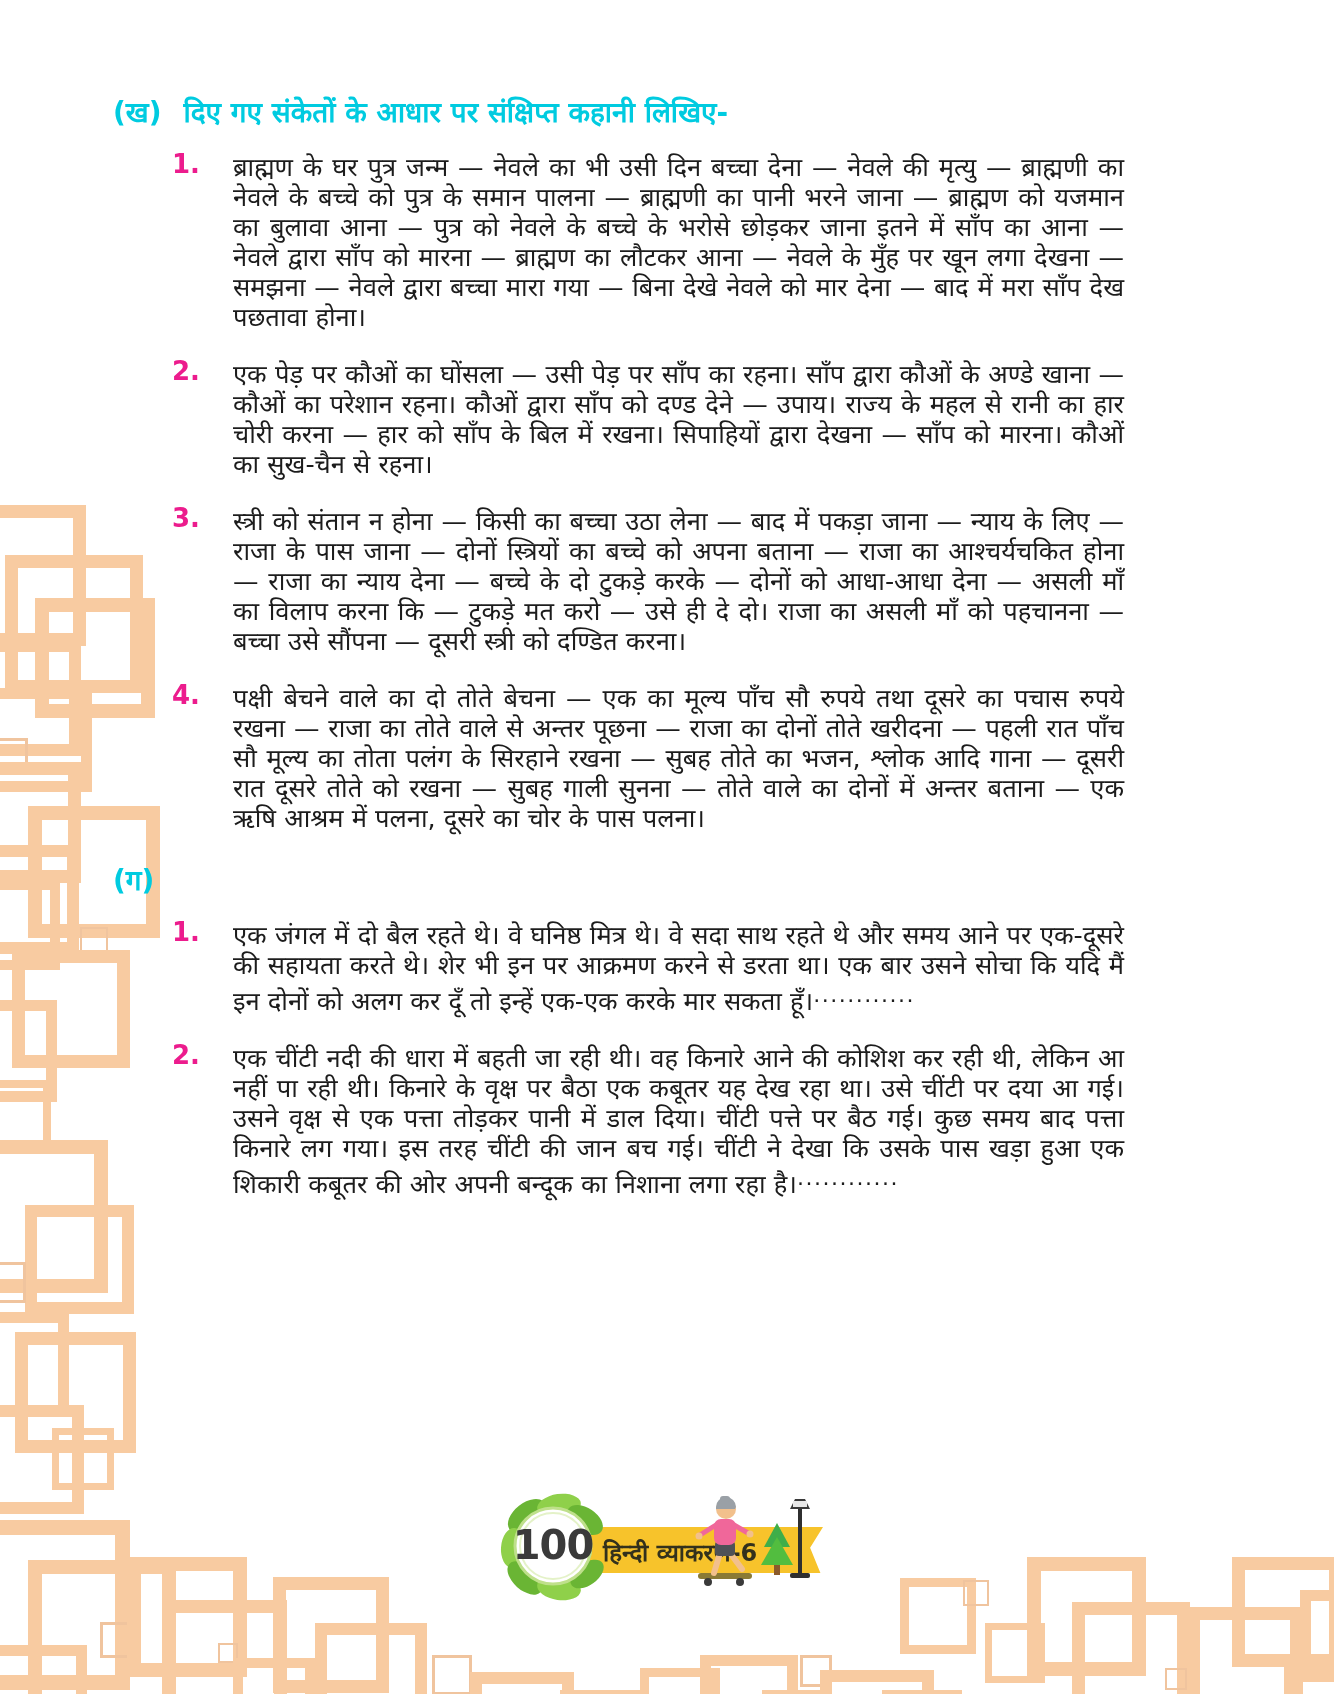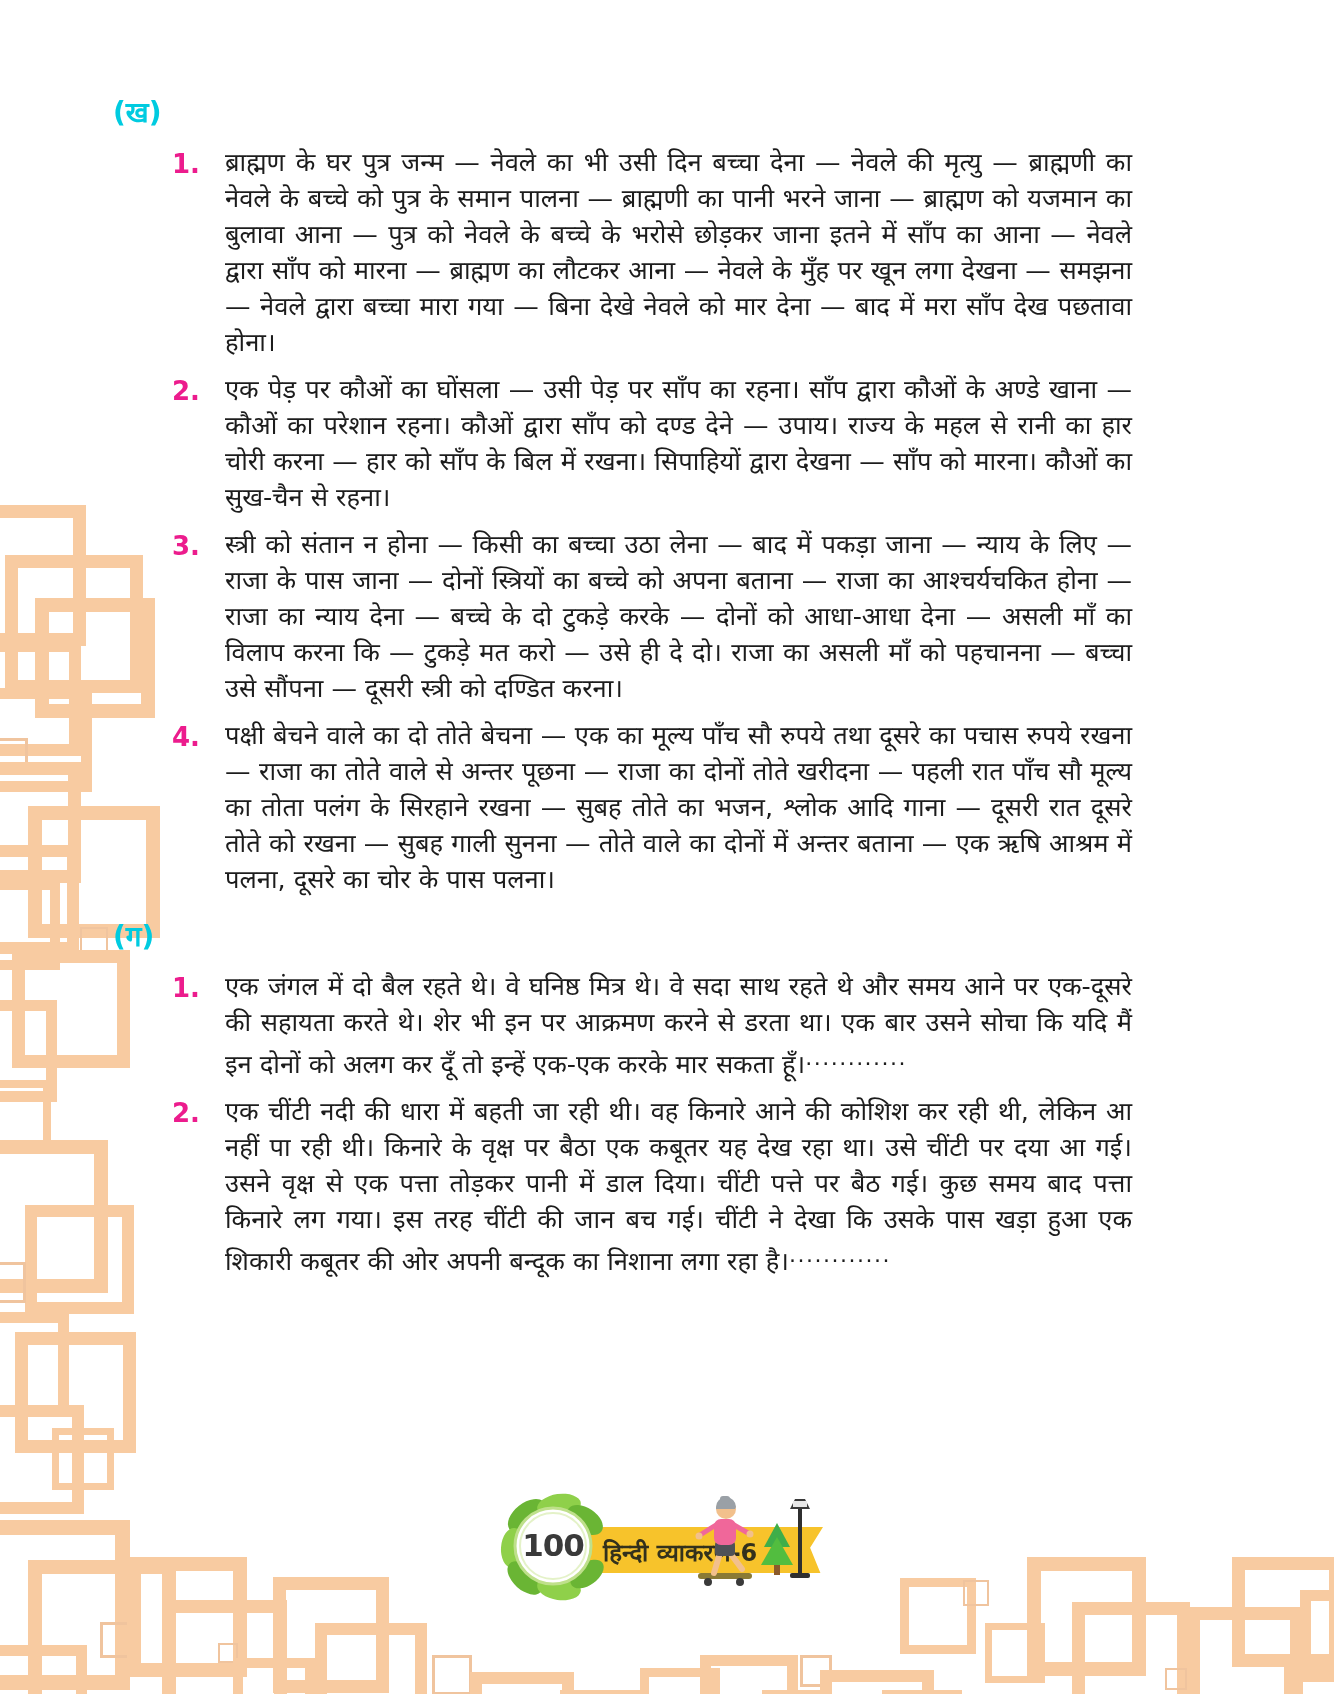--- a/index.html
+++ b/index.html
@@ -21,38 +21,38 @@
     padding:95px 202px 0 113px;
     z-index:1;
     color:#1c1c1c;
   }
   .heading{display:flex;gap:22px;align-items:baseline;
     color:#00cbe0;font-weight:bold;font-size:28px;line-height:1.25;
     margin:0 0 14px 0;}
   .heading .h-label{flex:0 0 auto;}
   .item{display:flex;padding-left:59px;margin-bottom:11px;}
   .num{flex:0 0 53px;color:#ec1c8d;font-weight:bold;font-size:26px;line-height:41px;}
-  .txt{flex:1;margin:0;font-size:25.5px;line-height:36px;text-align:justify;}
+  .txt{flex:1;margin:8px;font-size:25.5px;line-height:30px;text-align:justify;}
   .dots{letter-spacing:1.5px;vertical-align:8px;font-size:22px;}
   .section-ga{margin-top:22px;}
   
   .footer{position:absolute;left:0;top:1490px;width:1334px;height:120px;z-index:2;}
   .banner{
     position:absolute;left:565px;top:37px;width:258px;height:46px;
     background:#f7c32b;
     clip-path:polygon(0 0,100% 0,95% 45%,99% 100%,0 100%);
   }
   .banner-title{
     position:absolute;left:38px;top:8px;
     font-size:24px;font-weight:bold;color:#33311c;white-space:nowrap;
   }
   .badge{position:absolute;left:497px;top:0px;width:112px;height:112px;}
   .badge-num{
     position:absolute;left:50%;top:50%;transform:translate(-50%,-52%);
-    font-size:31px;font-weight:bold;color:#3a3a3a;letter-spacing:-1px;
+    font-size:40px;font-weight:bold;color:#3a3a3a;letter-spacing:-1px;
   }
   .illu{position:absolute;left:690px;top:5px;}
 </style>
 </head>
 <body>
 
 <div class="page">
 
   <div id="decor">
       <div class="sq" style="left: -55px; top: 505px; width: 115px; height: 115px; border-width: 13px;"></div>
@@ -105,20 +105,21 @@
       <div class="sq" style="left: 1232px; top: 1557px; width: 84px; height: 84px; border-width: 13px;"></div>
       <div class="sq" style="left: 1300px; top: 1590px; width: 70px; height: 70px; border-width: 11px;"></div>
       <div class="sq" style="left: 1284px; top: 1662px; width: 62px; height: 62px; border-width: 9px;"></div>
     </div>
 
   <main class="content">
 
     <section>
       <div class="heading">
         <span class="h-label">(ख)</span>
+        <span class="h-title">दिए गए संकेतों के आधार पर संक्षिप्त कहानी लिखिए-</span>
       </div>
 
       <div class="item">
         <span class="num">1.</span>
         <p class="txt">ब्राह्मण के घर पुत्र जन्म — नेवले का भी उसी दिन बच्चा देना — नेवले की मृत्यु — ब्राह्मणी का नेवले के बच्चे को पुत्र के समान पालना — ब्राह्मणी का पानी भरने जाना — ब्राह्मण को यजमान का बुलावा आना — पुत्र को नेवले के बच्चे के भरोसे छोड़कर जाना इतने में साँप का आना — नेवले द्वारा साँप को मारना — ब्राह्मण का लौटकर आना — नेवले के मुँह पर खून लगा देखना — समझना — नेवले द्वारा बच्चा मारा गया — बिना देखे नेवले को मार देना — बाद में मरा साँप देख पछतावा होना।</p>
       </div>
       <div class="item">
         <span class="num">2.</span>
         <p class="txt">एक पेड़ पर कौओं का घोंसला — उसी पेड़ पर साँप का रहना। साँप द्वारा कौओं के अण्डे खाना — कौओं का परेशान रहना। कौओं द्वारा साँप को दण्ड देने — उपाय। राज्य के महल से रानी का हार चोरी करना — हार को साँप के बिल में रखना। सिपाहियों द्वारा देखना — साँप को मारना। कौओं का सुख-चैन से रहना।</p>
       </div>

